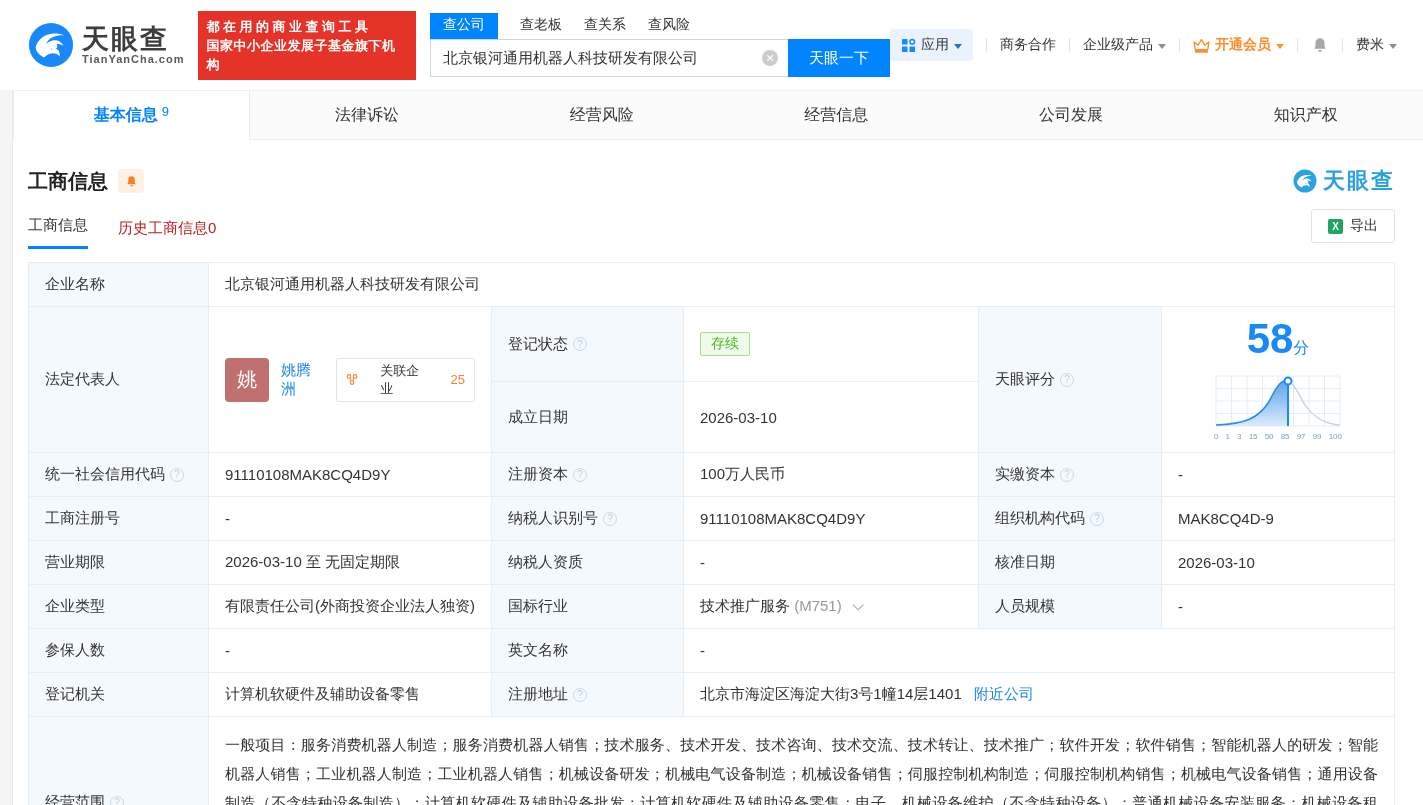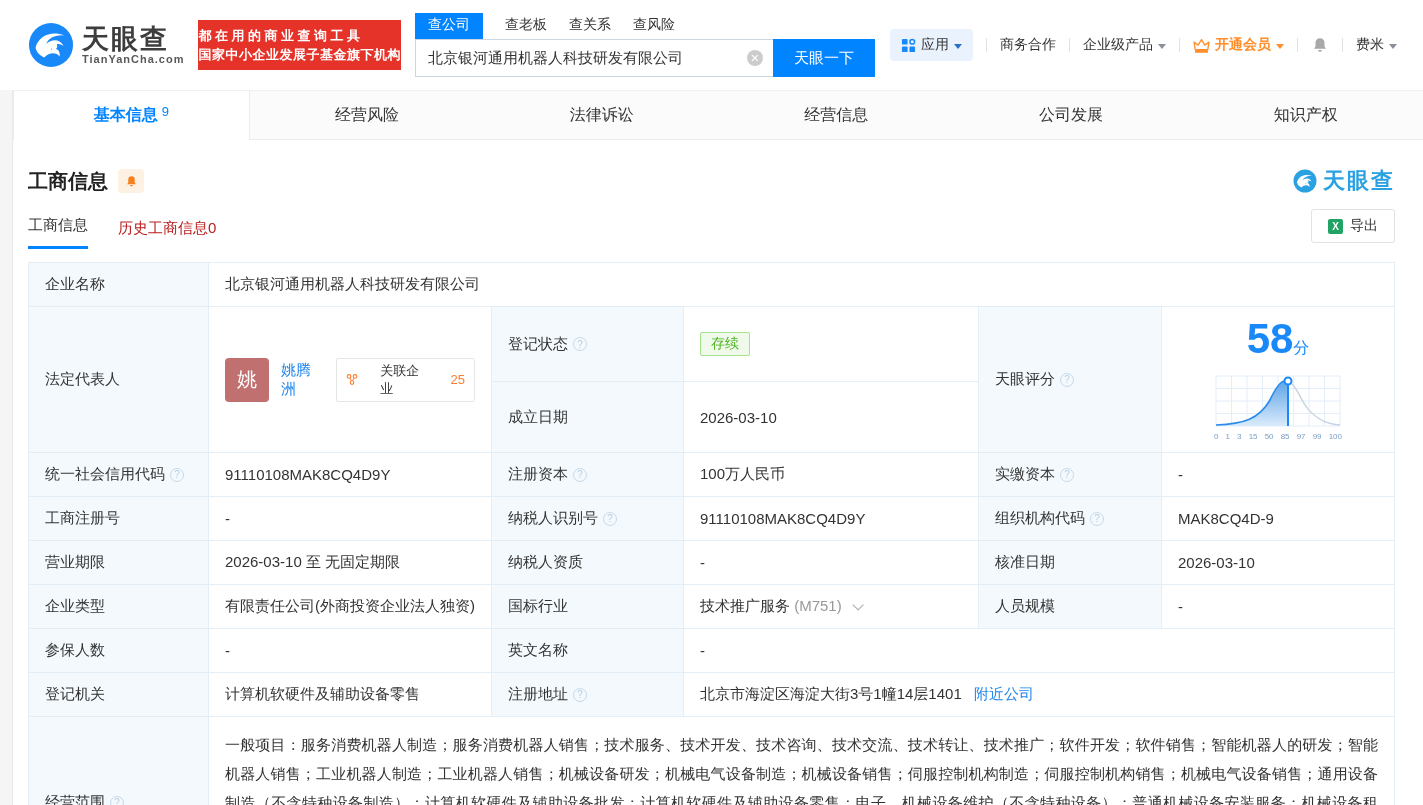--- a/index.html
+++ b/index.html
@@ -5,21 +5,21 @@
   * { margin:0; padding:0; box-sizing:border-box; }
   html,body { width:1423px; height:805px; background:#fff; overflow:hidden;
     font-family:"Liberation Sans","DejaVu Sans",sans-serif; color:#333; }
 
   
   .header { height:90px; display:flex; align-items:center; padding-left:28px; background:#fff; position:relative; }
   .logo { display:flex; align-items:center; gap:8px; }
   .logo-icon { width:46px; height:46px; }
   .logo-text .brand { font-size:27px; font-weight:bold; color:#3d3d3d; letter-spacing:2px; line-height:28px; }
   .logo-text .domain { font-size:11px; font-weight:bold; color:#595959; letter-spacing:1px; }
-  .slogan { margin-left:14px; background:#e6332a; color:#fff; padding:6px 0; font-size:13px; font-weight:bold; line-height:19px; }
+  .slogan { margin-left:14px; background:#e6332a; color:#fff; padding:6px 8px; font-size:13px; font-weight:bold; line-height:19px; }
   .slogan .l1 { letter-spacing:3.5px; }
   .slogan .l2 { letter-spacing:0.5px; }
 
   .search-wrap { margin-left:14px; }
   .search-tabs { display:flex; align-items:flex-end; gap:22px; margin-bottom:0;text-align:center; }
   .search-tab { font-size:14px; color:#333; padding:3px 0 5px; cursor:pointer; }
   .search-tab.active { background:#0084ff; color:#fff; padding:3px 13px 5px; }
   .search-row { display:flex; }
   .search-box { position:relative; }
   .search-input { width:358px; height:38px; border:1px solid #ccd6e0; border-right:none; padding:0 36px 0 12px; font-size:15px; color:#333; outline:none; font-family:inherit; }
@@ -166,24 +166,24 @@
 </div>
 
 <div class="left-gutter"></div>
 
 <div class="nav">
   <div class="nav-tab active">
     <span>基本信息</span>
     <span class="nav-count">9</span>
   </div>
   <div class="nav-tab">
+    <span>法律诉讼</span>
+  </div>
+  <div class="nav-tab">
     <span>经营风险</span>
-  </div>
-  <div class="nav-tab">
-    <span>法律诉讼</span>
   </div>
   <div class="nav-tab">
     <span>经营信息</span>
   </div>
   <div class="nav-tab">
     <span>公司发展</span>
   </div>
   <div class="nav-tab">
     <span>知识产权</span>
   </div>

